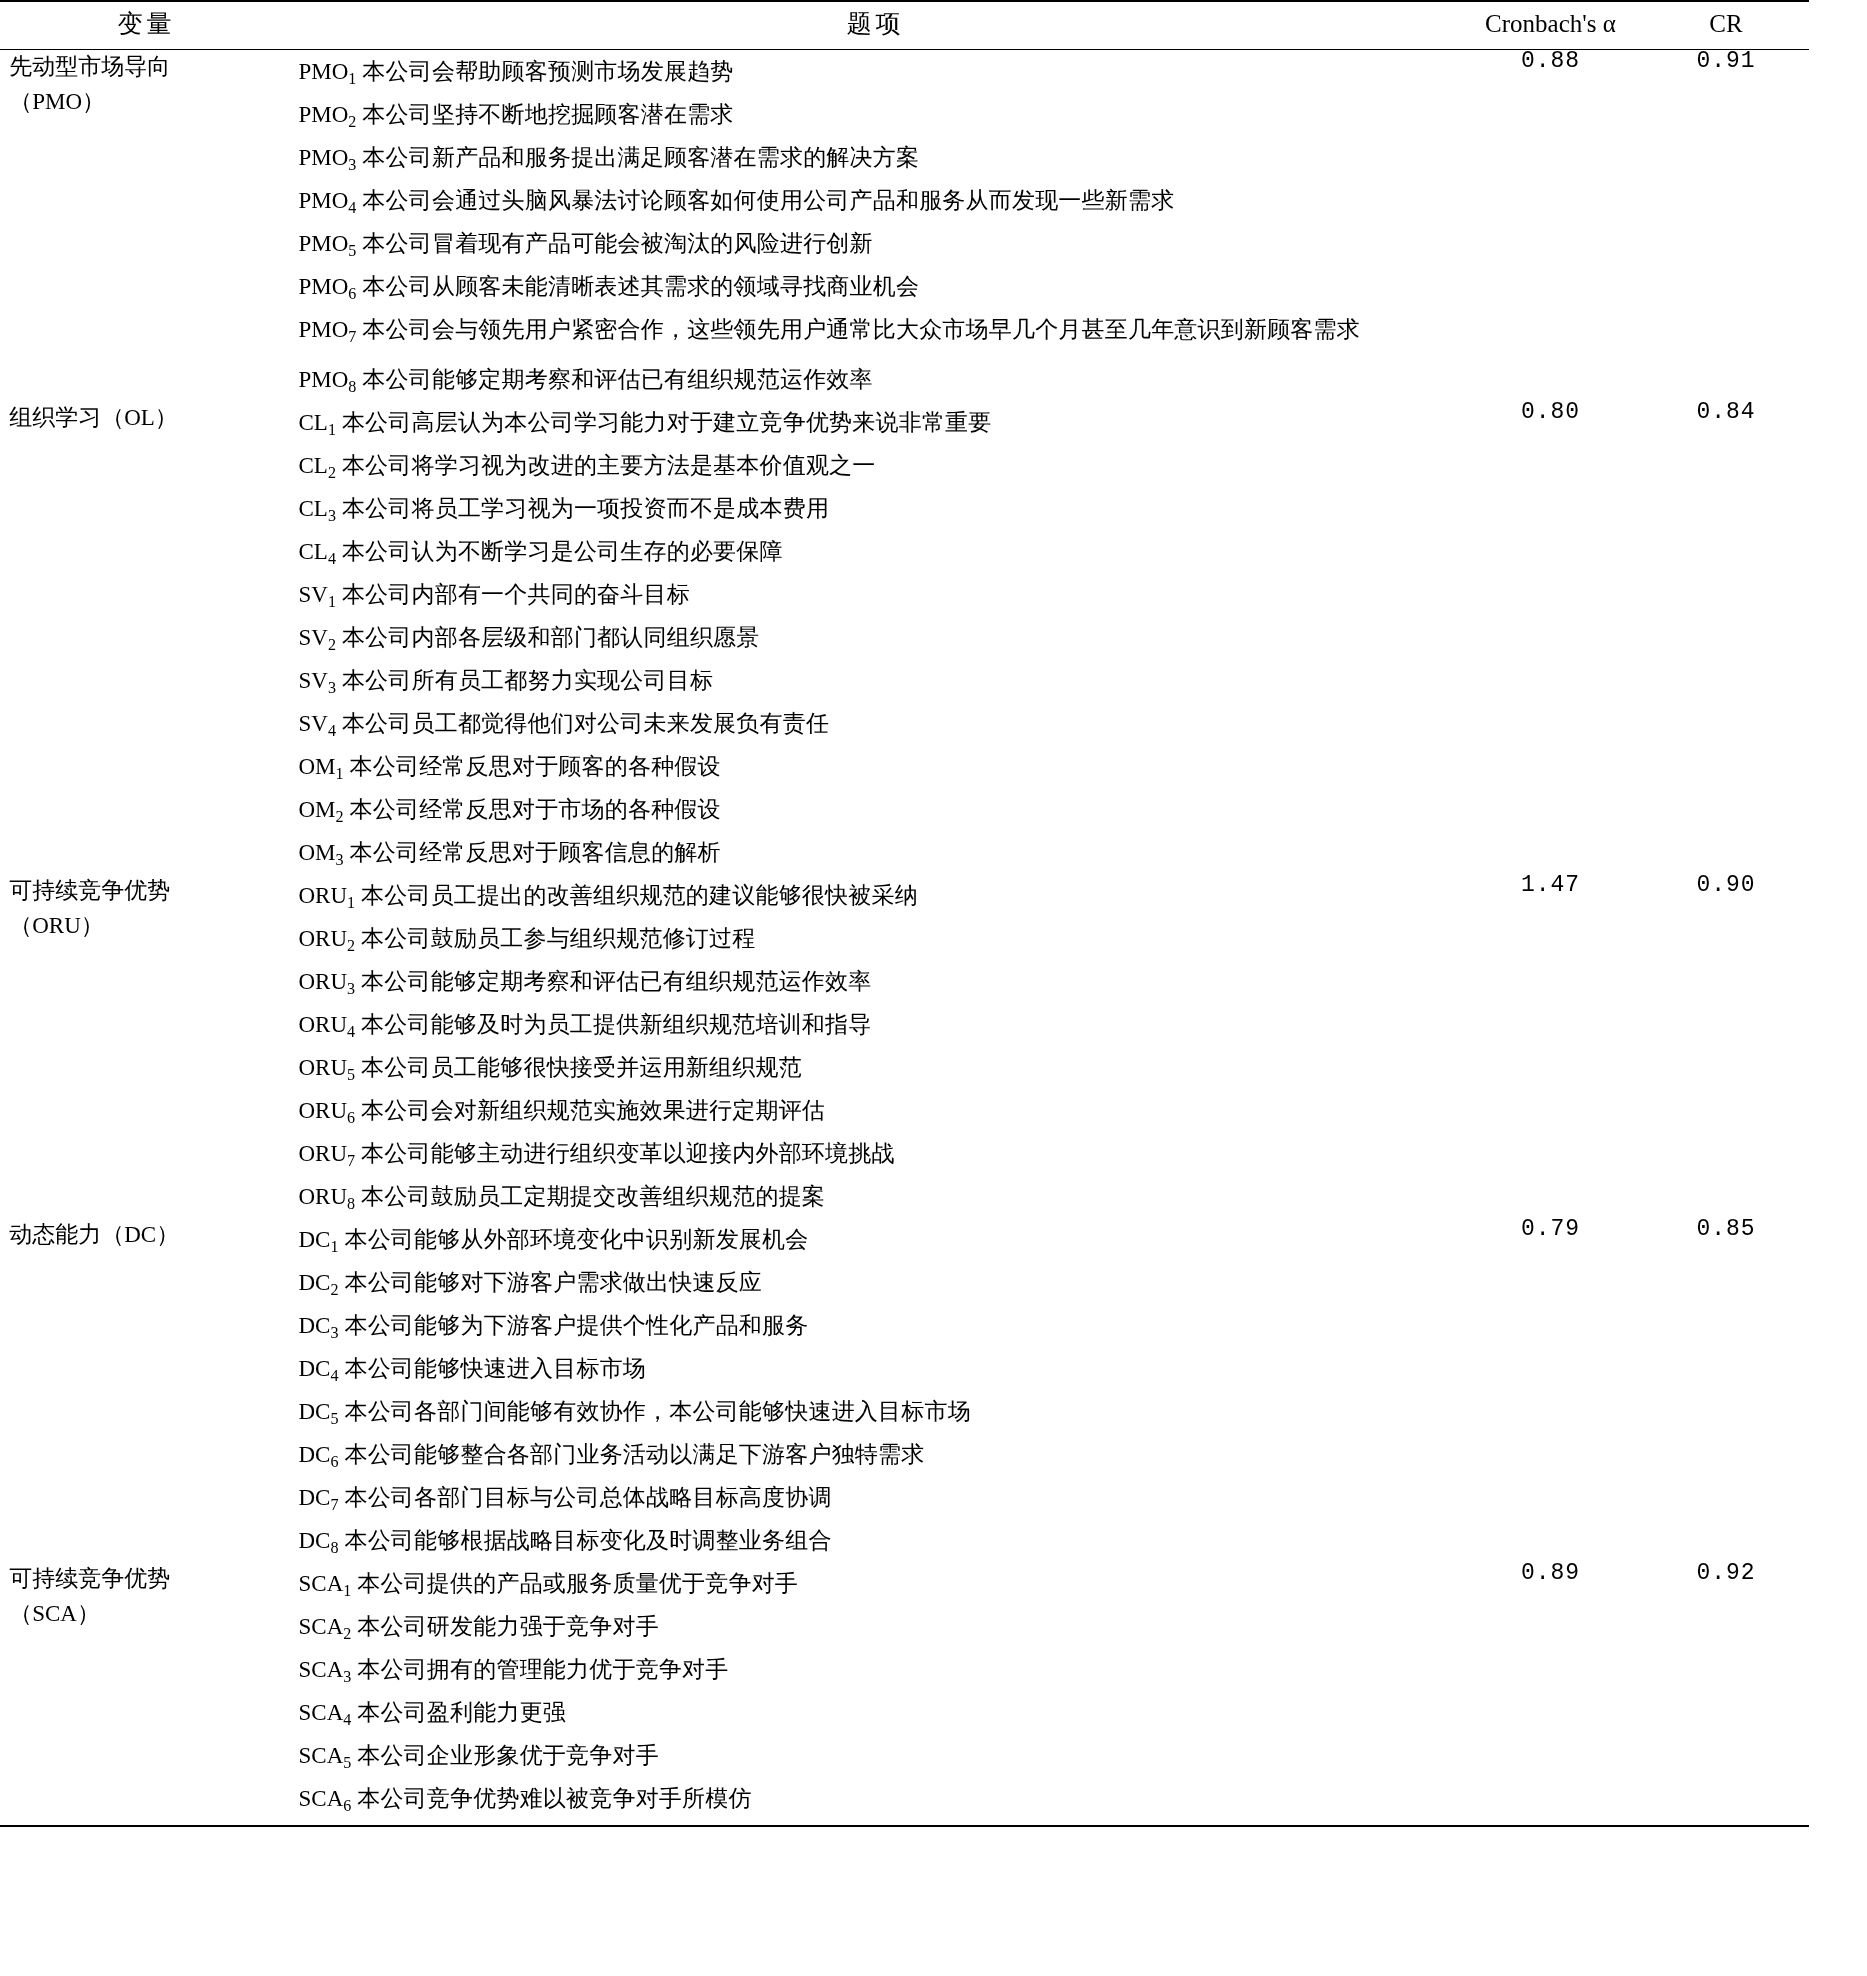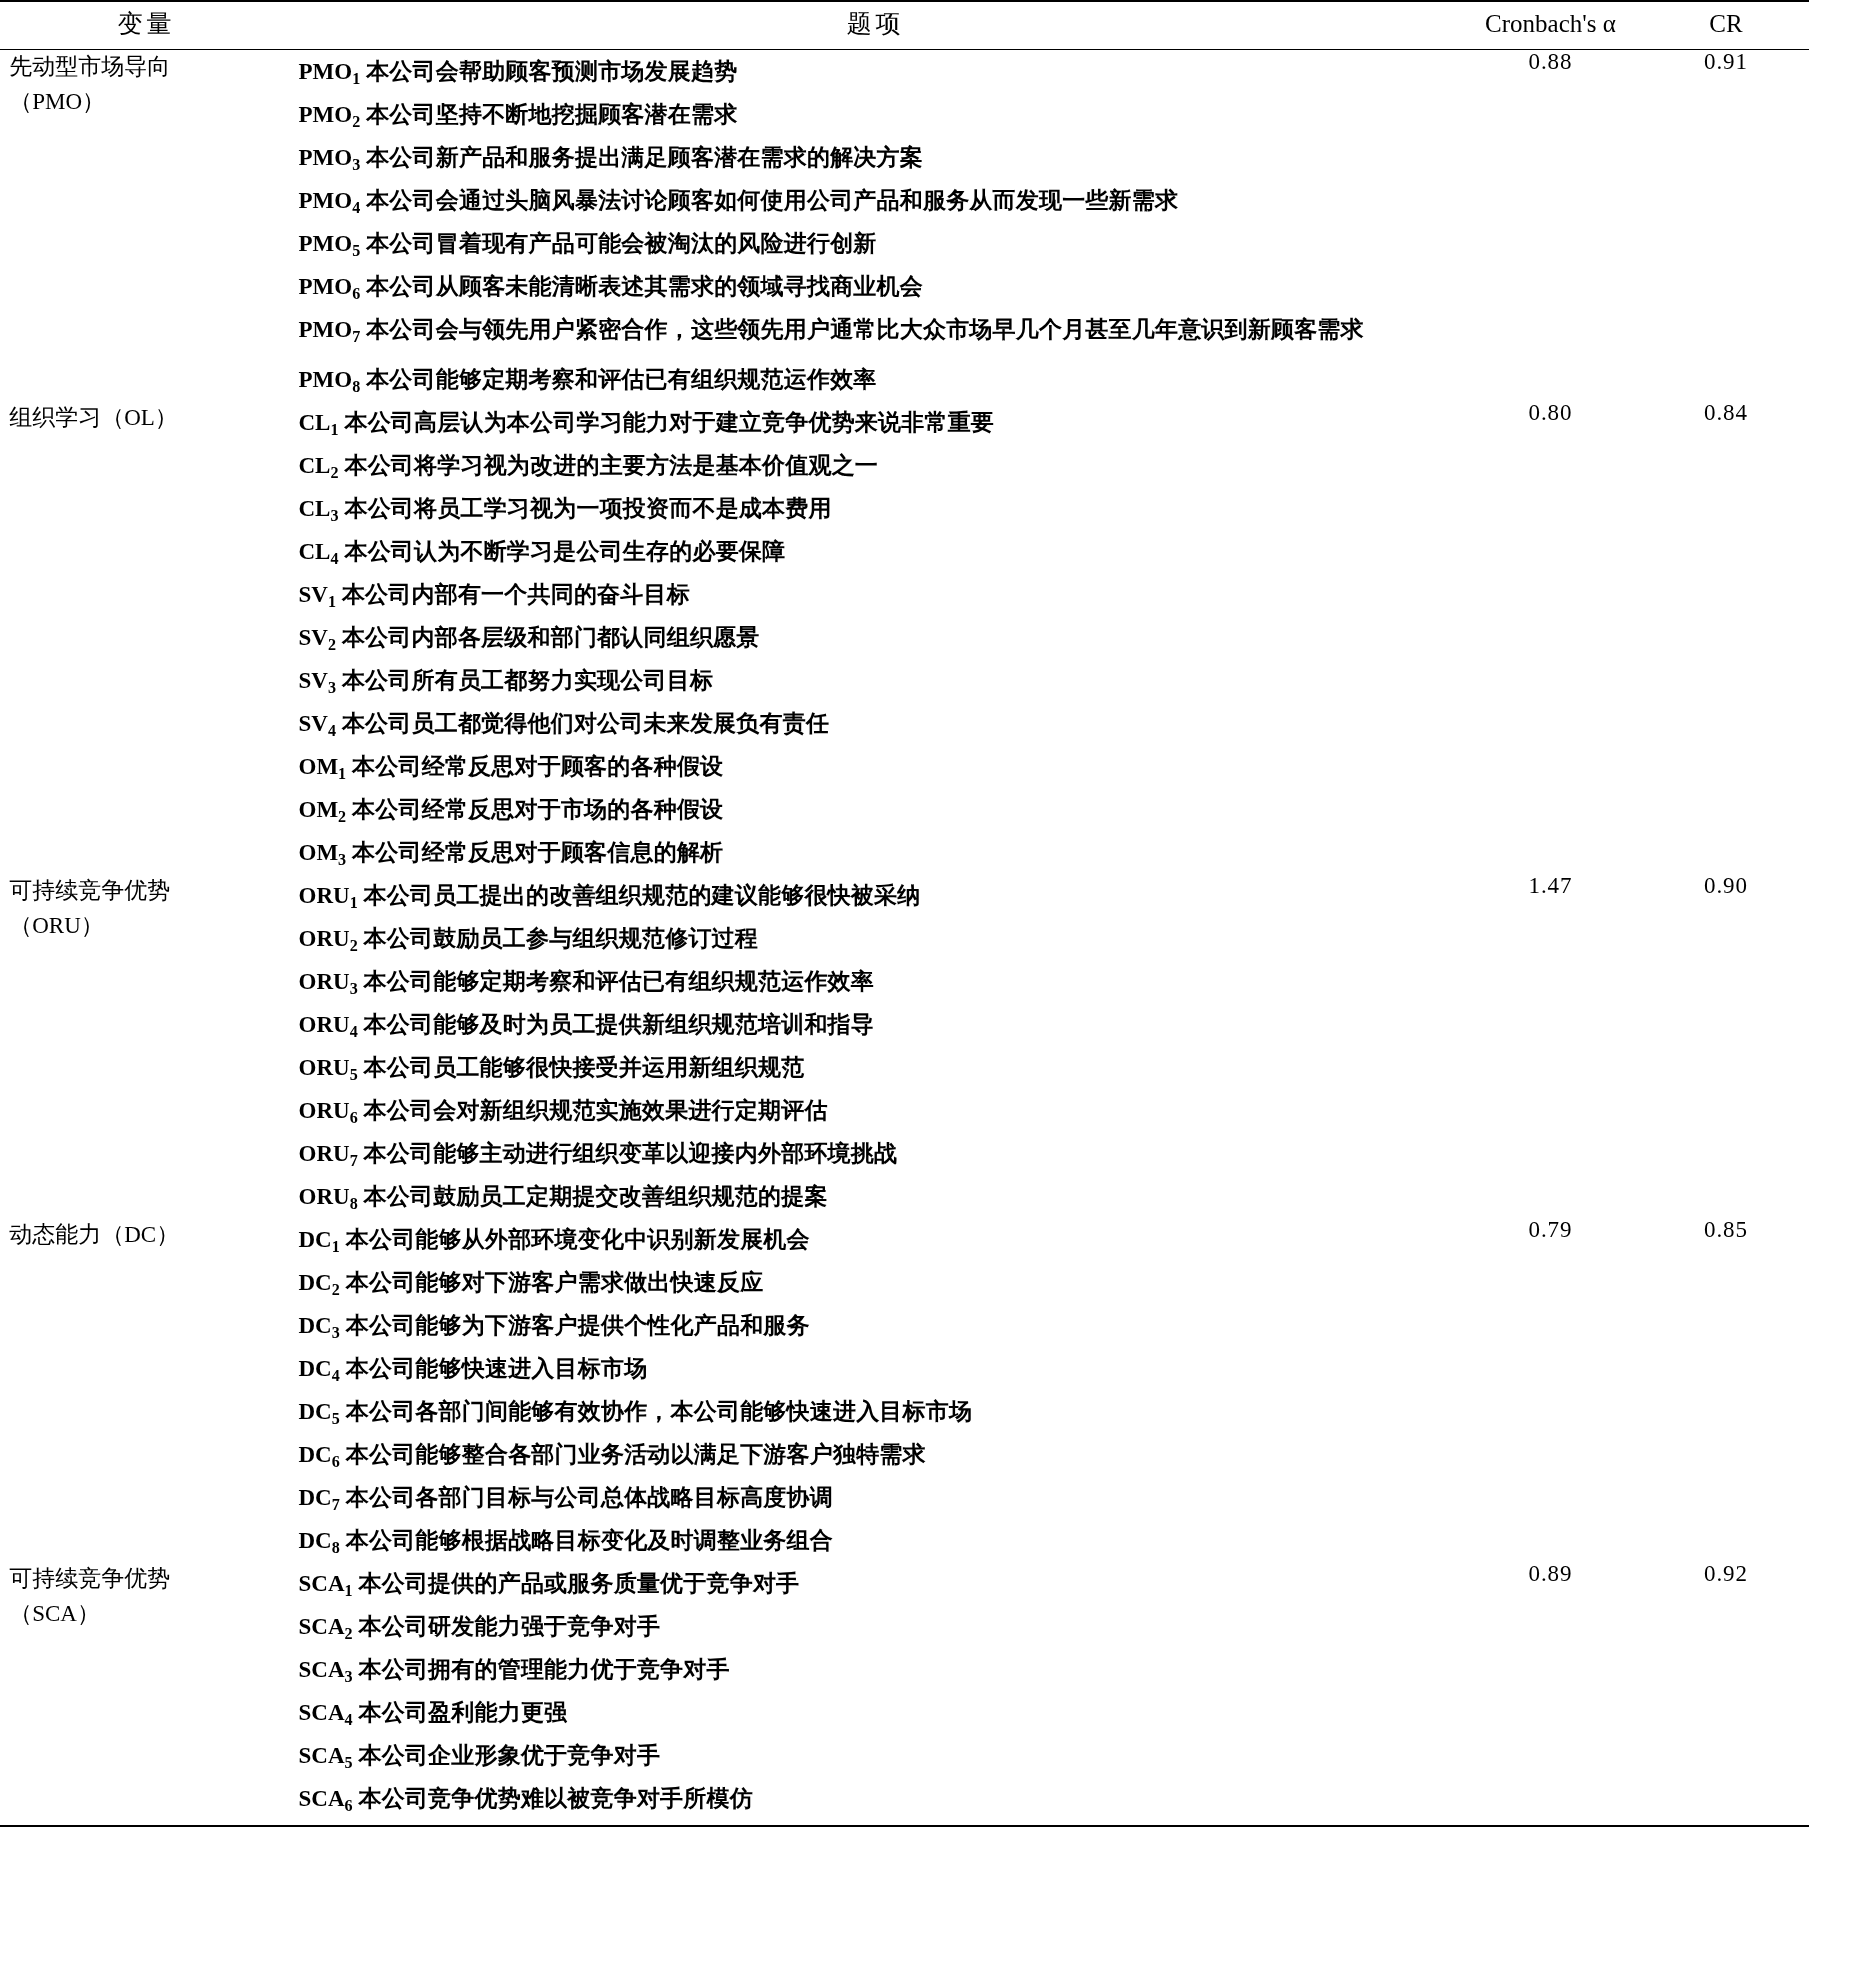--- a/index.html
+++ b/index.html
@@ -53,25 +53,24 @@
   }
   .var-cell {
     padding-left: 9.2px;
     padding-right: 3.7px;
     white-space: pre-line;
     line-height: 1.52;
   }
   .item-cell {
     padding-left: 5.5px;
     padding-right: 5.5px;
-    font-weight: bold;
   }
   .num-cell {
     text-align: center;
-    font-family: Liberation Serif, serif;
+    font-family: Liberation Mono, monospace;
     letter-spacing: 0.9px;
   }
   .item-line {
     height: 43px;
     line-height: 43px;
     white-space: nowrap;
     overflow: visible;
   }
   .item-line.wrap2 {
     white-space: normal;

